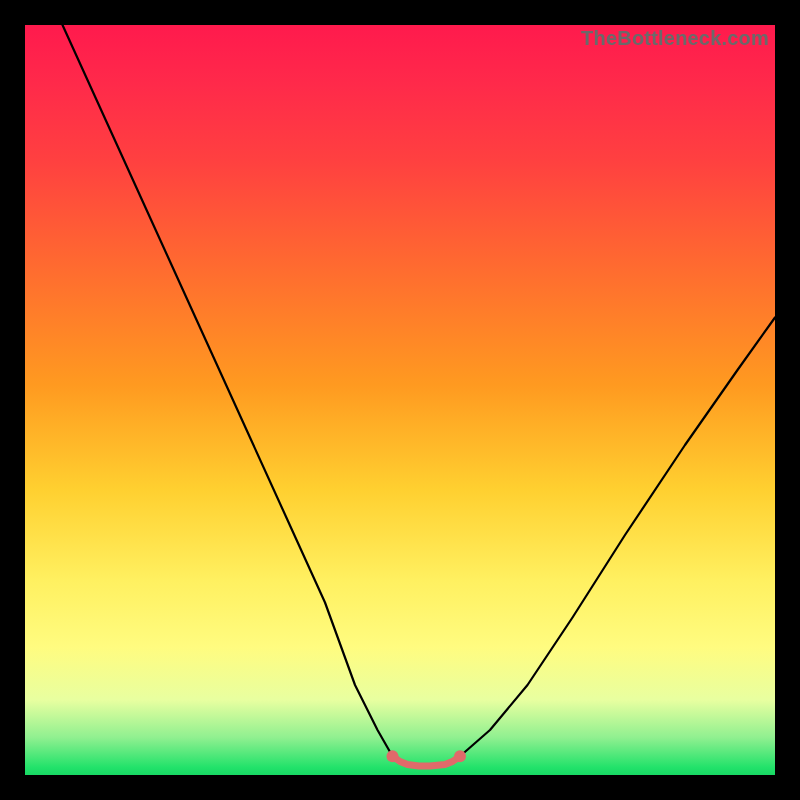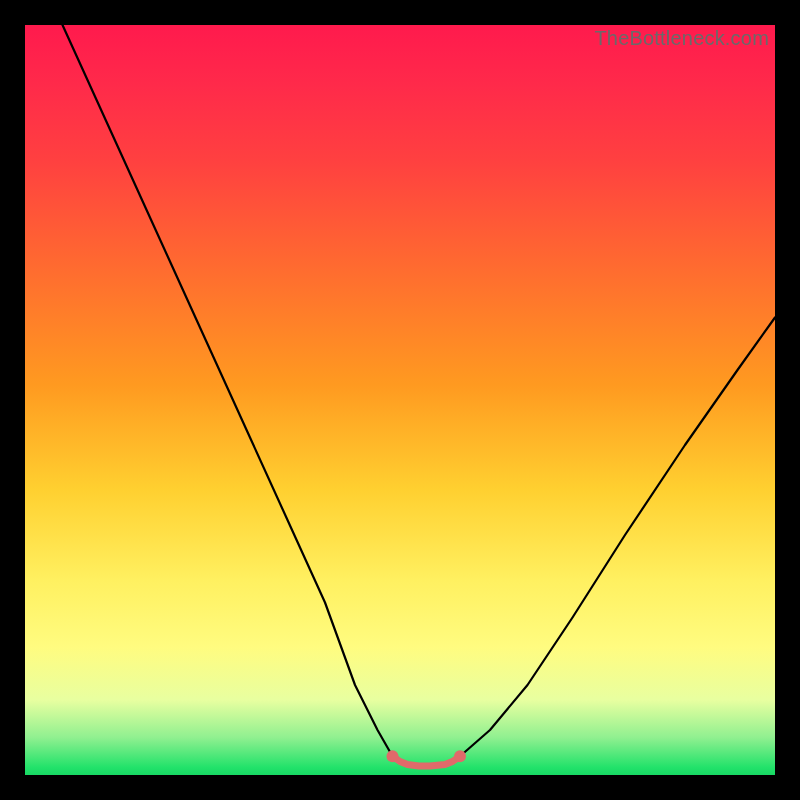--- a/index.html
+++ b/index.html
@@ -38,21 +38,21 @@
       #22e26a 99%,
       #18d864 100%
     );
   }
   .watermark {
     position: absolute;
     top: 2px;
     right: 6px;
     font-family: Arial, Helvetica, sans-serif;
     font-size: 20px;
-    font-weight: 400;
+    font-weight: 700;
     color: #6a6a6a;
     letter-spacing: 0.2px;
     user-select: none;
   }
   svg.curve-layer {
     position: absolute;
     left: 0;
     top: 0;
     width: 750px;
     height: 750px;

